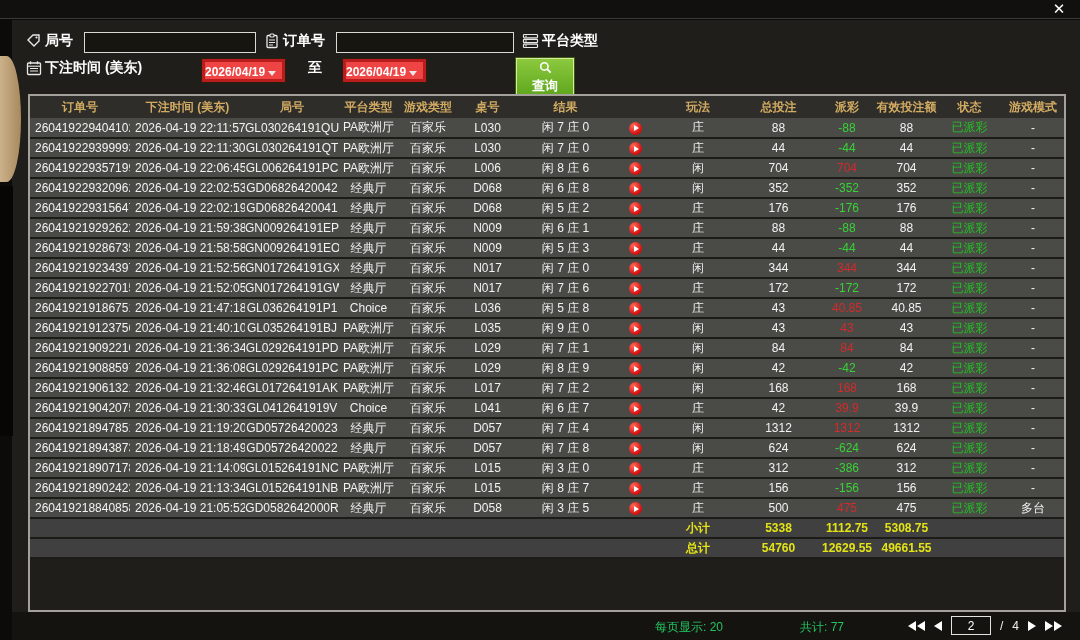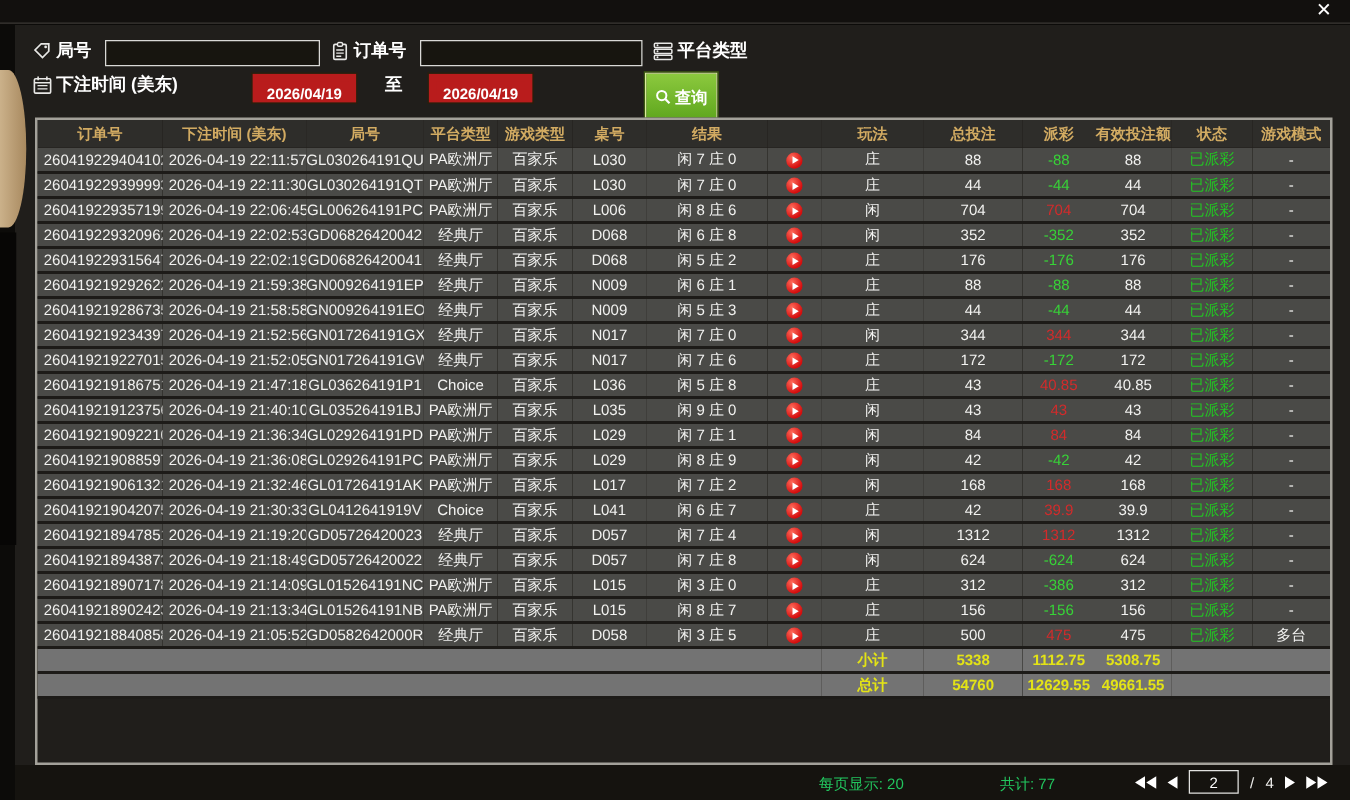--- a/index.html
+++ b/index.html
@@ -21,43 +21,43 @@
   .panel { position:absolute; left:12px; top:20px; width:1068px; height:620px; background:#201e1b; }
 
   
   .f-label { position:absolute; font-size:14px; font-weight:bold; color:#ffffff; white-space:nowrap; }
   .f-icon  { position:absolute; width:16px; height:16px; }
   .f-input { position:absolute; height:21px; background:#17150f; border:1px solid #d9d9d6; color:#fff; font-size:12px; padding:0 4px; }
   .dropdown { position:absolute; left:584px; top:11px; width:168px; height:23px; background:#262420;
     border:1px solid #8a6228; outline:1px solid #3a2d14; color:#fff; font-size:12px; line-height:21px;
     padding-left:8px; cursor:pointer; }
   .dropdown .arr { position:absolute; right:8px; top:8px; width:0; height:0; border-left:5px solid transparent; border-right:5px solid transparent; border-top:6px solid #e8e8e8; }
-  .datebox { position:absolute; top:39px; width:83px; height:23px; background:#b91c1c; border:6px solid #b91c1c; outline:1px solid #2a1f0d;
-    color:#fff; font-size:12px; font-weight:bold; text-align:center; line-height:21px; cursor:pointer; }
+  .datebox { position:absolute; top:39px; width:83px; height:23px; background:#ef4444; border:3px solid #b91c1c; outline:1px solid #2a1f0d;
+    color:#fff; font-size:12px; font-weight:bold; line-height:21px; cursor:pointer; }
   .datebox .arr { display:inline-block; width:0; height:0; border-left:4px solid transparent; border-right:4px solid transparent; border-top:5px solid #e8e8e8; margin-left:3px; }
   .querybtn { position:absolute; left:504px; top:38px; width:58px; height:39px; background:linear-gradient(#8cc93e,#5ea61d);
     border:1px solid #d9ec9c; outline:1px solid #3c5a12; color:#fff; font-size:13px; font-weight:bold;
-    display:flex; align-items:center; justify-content:center; gap:3px; cursor:pointer; }
+    display:flex; align-items:center; justify-content:center; gap:3px; cursor:pointer;flex-direction:column; }
 
   
   .tblwrap { position:absolute; left:16px; top:74px; width:1038px; height:518px; border:2px solid #a3a19a; background:#201e1b; }
   table { width:1034px; border-collapse:collapse; table-layout:fixed; }
   th { background:#2e2d2a; color:#d2ab62; font-size:12px; font-weight:bold; height:22px; white-space:nowrap; overflow:hidden; }
   td { background:#4a4a47; color:#f2f2f0; font-size:12px; height:20px; text-align:center; white-space:nowrap; overflow:hidden;
        border-bottom:2px solid #1d1b18; }
   tr.datarow td { cursor:default; }
   td.al { text-align:left; padding-left:5px; }
   td.neg { color:#37d337; }
   td.pos { color:#d32b2b; }
   td.status { color:#23c523; }
   .playbtn { display:inline-block; width:13px; height:13px; border-radius:50%;
     background:radial-gradient(circle at 35% 30%, #ff6a5a, #d40d0d 70%); position:relative; vertical-align:middle; cursor:pointer; }
   .playbtn::after { content:""; position:absolute; left:5px; top:3.5px; width:0; height:0;
     border-left:5px solid #fff; border-top:3px solid transparent; border-bottom:3px solid transparent; }
-  tr.sumrow td { background:#737373; color:#e3e316; font-weight:bold; }
+  tr.sumrow td { background:#404040; color:#e3e316; font-weight:bold; }
 
   
   .footer { position:absolute; left:0; bottom:0; width:1068px; height:28px; background:#15130f; }
   .foot-text { position:absolute; top:7px; font-size:12px; color:#22c55e; white-space:nowrap; }
   .pager { position:absolute; right:18px; top:4px; display:flex; align-items:center; gap:9px; }
   .pg-ic { display:flex; align-items:center; cursor:pointer; }
   .tri { width:0; height:0; border-top:5px solid transparent; border-bottom:5px solid transparent; }
   .tri.l { border-right:8px solid #fff; }
   .tri.r { border-left:8px solid #fff; }
   .dbl { display:flex; gap:1px; }

